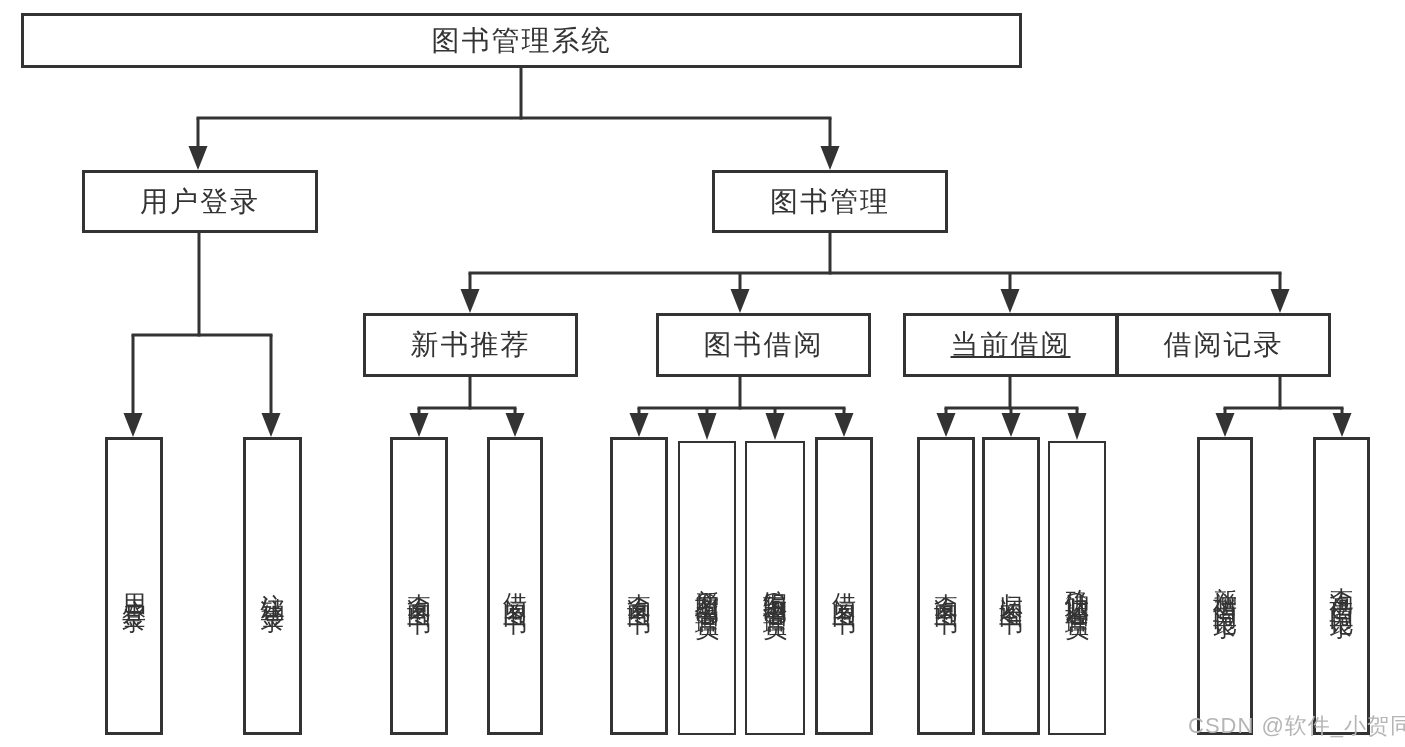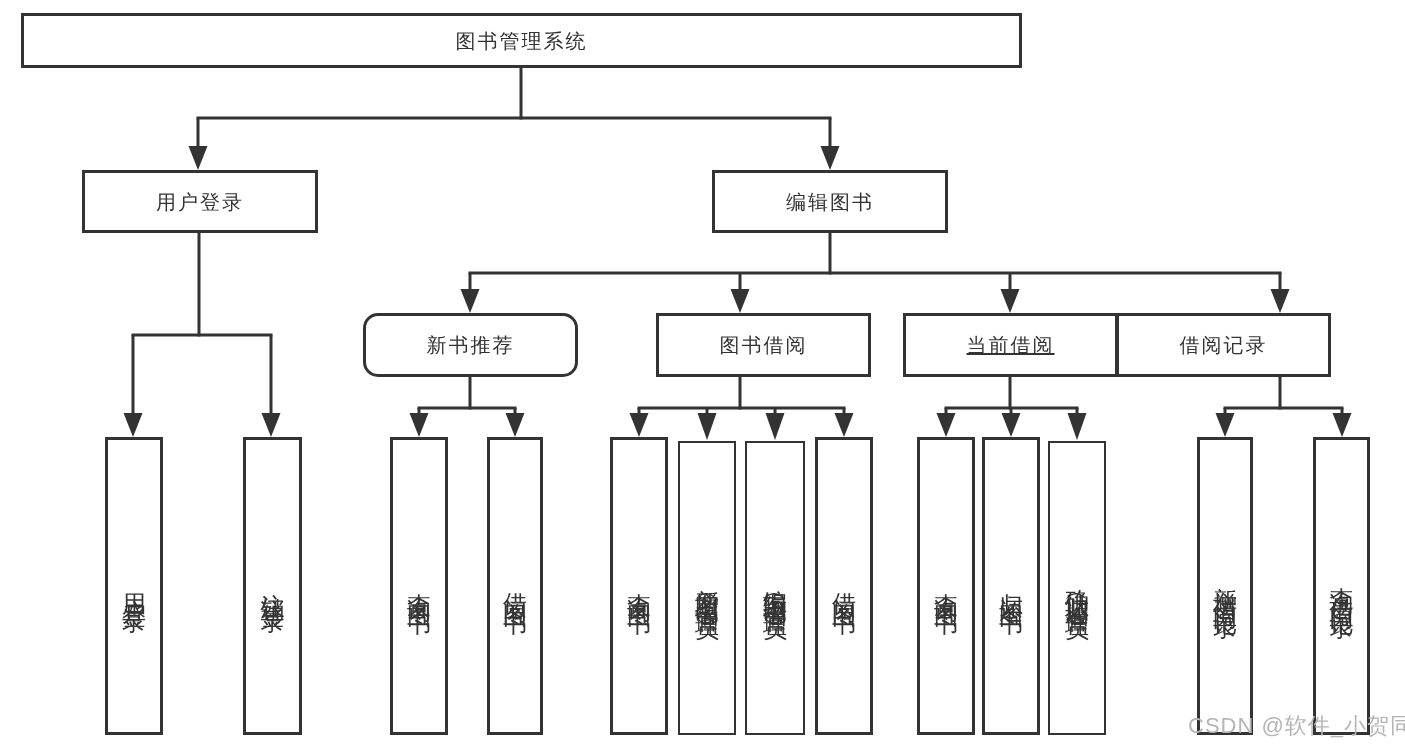--- a/index.html
+++ b/index.html
@@ -21,21 +21,21 @@
     background:#ffffff;
     border:3px solid #333333;
     color:#333333;
     display:flex;
     align-items:center;
     justify-content:center;
     z-index:2;
     text-align:center;
   }
   .h-node{
-    font-size:20px;
+    font-size:28px;
     letter-spacing:2px;
     line-height:1;
   }
   .v-node{
     writing-mode:vertical-rl;
     text-orientation:mixed;
     font-size:24px;
     letter-spacing:6px;
     line-height:1;
   }
@@ -120,23 +120,23 @@
       <line x1="1225" y1="408" x2="1225" y2="416"></line>
       <polygon points="1215.5,413 1234.5,413 1225,437"></polygon>
       <line x1="1342" y1="408" x2="1342" y2="416"></line>
       <polygon points="1332.5,413 1351.5,413 1342,437"></polygon>
     </g>
   </svg>
 
   <div class="node h-node" style="left:21px;top:13px;width:1001px;height:55px;">图书管理系统</div>
 
   <div class="node h-node" style="left:82px;top:170px;width:236px;height:63px;">用户登录</div>
-  <div class="node h-node" style="left:712px;top:170px;width:236px;height:63px;">编辑图书</div>
+  <div class="node h-node" style="left:712px;top:170px;width:236px;height:63px;">图书管理</div>
 
-  <div class="node h-node" style="left:363px;top:313px;width:215px;height:64px;border-radius:15px;">新书推荐</div>
+  <div class="node h-node" style="left:363px;top:313px;width:215px;height:64px;">新书推荐</div>
   <div class="node h-node" style="left:656px;top:313px;width:215px;height:64px;">图书借阅</div>
   <div class="node h-node" style="left:903px;top:313px;width:215px;height:64px;text-decoration:underline;">当前借阅</div>
   <div class="node h-node" style="left:1116px;top:313px;width:215px;height:64px;">借阅记录</div>
 
   <div class="node v-node" style="left:105px;top:437px;width:58px;height:298px;">用户登录</div>
   <div class="node v-node" style="left:243px;top:437px;width:59px;height:298px;">注销登录</div>
 
   <div class="node v-node" style="left:390px;top:437px;width:58px;height:298px;">查询图书</div>
   <div class="node v-node" style="left:487px;top:437px;width:56px;height:298px;">借阅图书</div>
 

